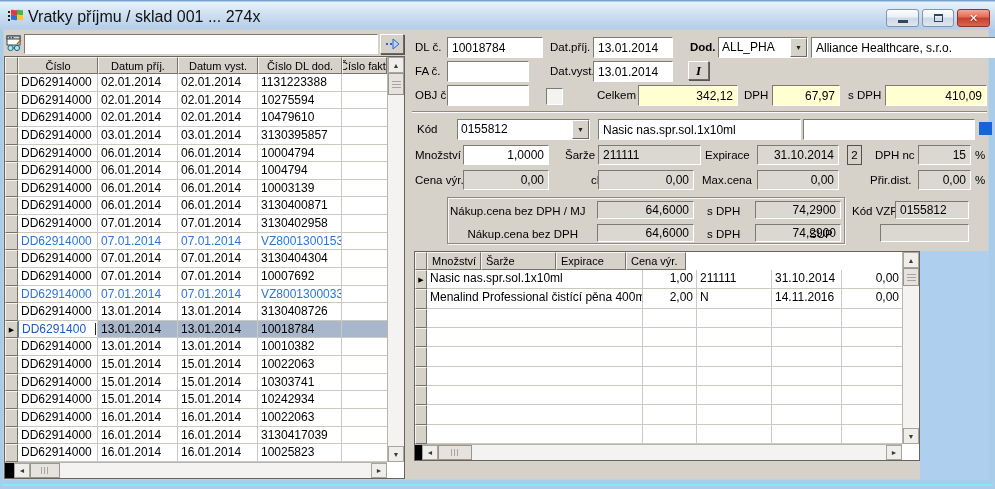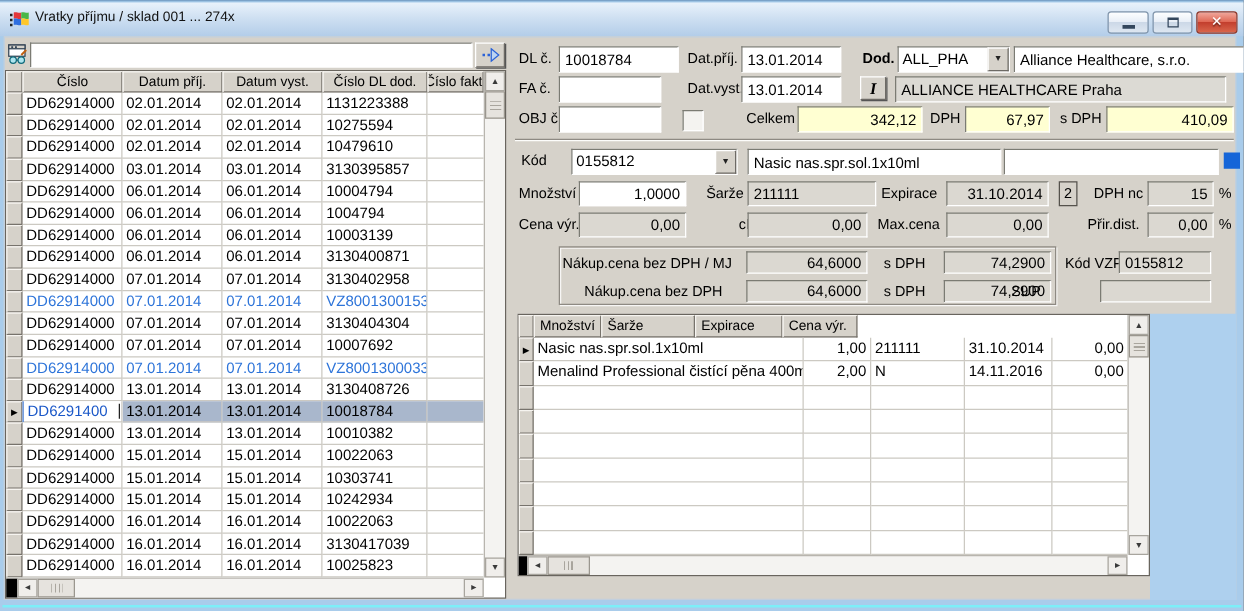--- a/index.html
+++ b/index.html
@@ -2,21 +2,21 @@
 <html><head>
 <meta charset="utf-8">
 <style>
   html,body{margin:0;padding:0;background:#777;}
   *{box-sizing:border-box;}
   body{font-family:"Liberation Sans","DejaVu Sans",sans-serif;font-size:11.5px;color:#000;}
 
   .window{position:relative;width:995px;height:489px;background:#a9cceb;border-top:1px solid #7aa2c8;overflow:hidden;}
   .titlebar{position:absolute;left:0;top:1px;width:995px;height:27px;
     background:linear-gradient(#e9f2fb,#cfe0f2 45%,#b3cde9);}
-  .title-text{position:absolute;left:28px;top:6px;font-size:11px;color:#111;white-space:nowrap;}
+  .title-text{position:absolute;left:28px;top:6px;font-size:16px;color:#111;white-space:nowrap;}
   .app-icon{position:absolute;left:7px;top:5px;width:17px;height:17px;}
 
   .wbtn{position:absolute;top:7px;height:18px;border:1px solid #8195ab;border-radius:3px;
     background:linear-gradient(#fdfeff,#e9eff7 45%,#ccd8e7 50%,#dee7f1);display:flex;align-items:center;justify-content:center;}
   .wbtn-close{background:linear-gradient(#f0a79c,#e06a57 45%,#c33f2e 50%,#d9664c);border-color:#8c3527;}
   .glyph-min{width:10px;height:3px;background:#33465c;margin-top:7px;}
   .glyph-max{width:9px;height:8px;border:1px solid #33465c;border-top-width:2px;background:transparent;}
   .glyph-close{color:#fff;font-size:11px;font-weight:bold;line-height:1;text-shadow:0 1px 1px rgba(0,0,0,.4);}
 
   .client{position:absolute;left:3px;top:28px;width:986px;height:451px;background:#d6d2ca;box-shadow:inset 0 0 0 1px #c2cfdd;}
@@ -338,21 +338,20 @@
       <span class="val">ALL_PHA</span>
       <span class="cbtn">▼</span>
     </div>
     <input class="inp" style="left: 808px; top: 8px; width: 209px; height: 21px;" value="Alliance Healthcare, s.r.o.">
 
     <span class="lbl" style="left:412px;top:36px;">FA č.</span>
     <input class="inp" style="left: 444px; top: 32px; width: 82px; height: 21px;" value="">
     <span class="lbl" style="left:547px;top:36px;">Dat.vyst.</span>
     <input class="inp" style="left: 590px; top: 32px; width: 80px; height: 21px;" value="13.01.2014">
     <div class="pushbtn" style="left:685px;top:32px;width:21px;height:19px;font:bold italic 13px 'Liberation Serif',serif;">I</div>
-    <div class="ro" style="left:713px;top:32px;width:265px;height:21px;background:#dcdad4;">ALLIANCE HEALTHCARE Praha</div>
 
     <span class="lbl" style="left:412px;top:60px;">OBJ č.</span>
     <input class="inp" style="left: 444px; top: 56px; width: 82px; height: 21px;" value="">
     <div class="checkbox" style="left:543px;top:59px;width:17px;height:17px;"></div>
     <span class="lbl" style="left:594px;top:60px;">Celkem</span>
     <div class="yel r" style="left:635px;top:56px;width:100px;height:21px;">342,12</div>
     <span class="lbl" style="left:741px;top:60px;">DPH</span>
     <div class="yel r" style="left:769px;top:56px;width:68px;height:21px;">67,97</div>
     <span class="lbl" style="left:845px;top:60px;">s DPH</span>
     <div class="yel r" style="left:882px;top:56px;width:102px;height:21px;">410,09</div>

